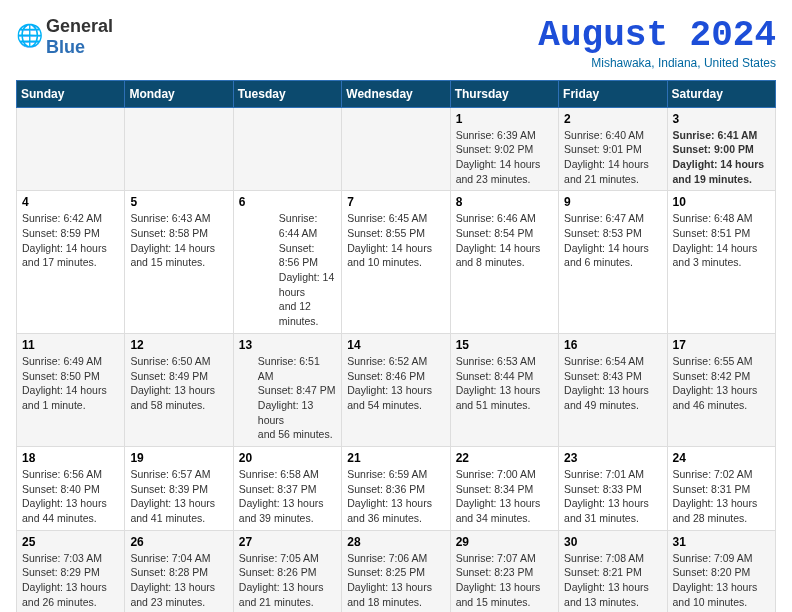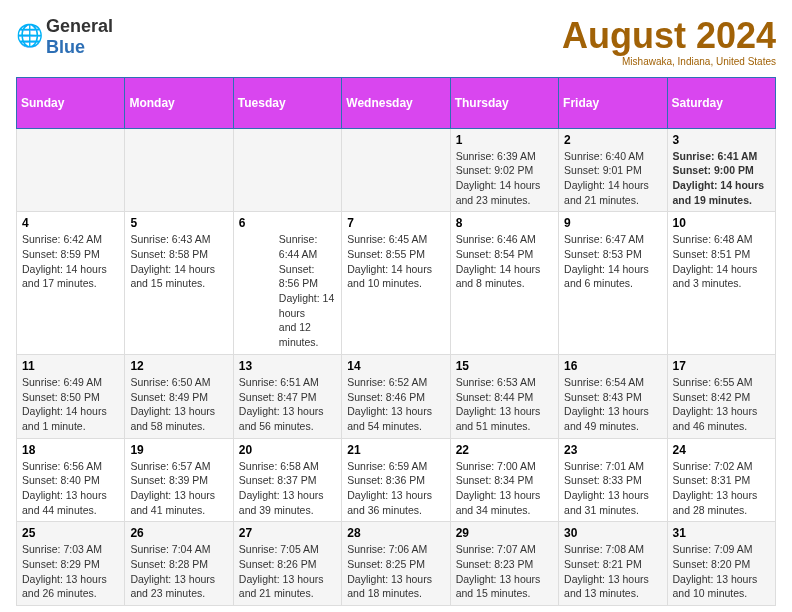--- a/index.html
+++ b/index.html
@@ -34,38 +34,39 @@
       width: 28px;
       height: 28px;
       margin-right: 2px;
     }
     .title-area {
       text-align: right;
     }
     .main-title {
       font-size: 36px;
       font-weight: bold;
-      color: #a16207;
+      color: #1d4ed8;
       line-height: 1.1;
+      font-family: Liberation Mono, monospace;
     }
     .subtitle {
-      font-size: 10px;
-      color: #a16207;
+      font-size: 12px;
+      color: #0369a1;
     }
     table {
       width: 100%;
       border-collapse: collapse;
       font-size: 11px;
     }
     thead tr th {
-      background-color: #d946ef;
+      background-color: #0c4a6e;
       color: #fff;
       font-size: 12px;
       font-weight: bold;
-      padding: 18px 4px;
+      padding: 6px 4px;
       text-align: left;
       border: 1px solid #2d6fb5;
     }
     tbody tr td {
       border: 1px solid #ddd;
       padding: 4px 5px;
       vertical-align: top;
       width: calc(100% / 7);
       height: 80px;
     }
@@ -210,21 +211,21 @@
         </td>
         <td>
           <span class="day-number">12</span>
           <div class="day-content" style="white-space: pre-line;">Sunrise: 6:50 AM
 Sunset: 8:49 PM
 Daylight: 13 hours
 and 58 minutes.</div>
         </td>
         <td>
           <span class="day-number">13</span>
-          <div class="day-content" style="white-space: pre-line;">Sunrise: 6:51 AM
+          <div class="day-content" style="white-space: pre-line; margin-left: 19px;">Sunrise: 6:51 AM
 Sunset: 8:47 PM
 Daylight: 13 hours
 and 56 minutes.</div>
         </td>
         <td>
           <span class="day-number">14</span>
           <div class="day-content" style="white-space: pre-line;">Sunrise: 6:52 AM
 Sunset: 8:46 PM
 Daylight: 13 hours
 and 54 minutes.</div>

